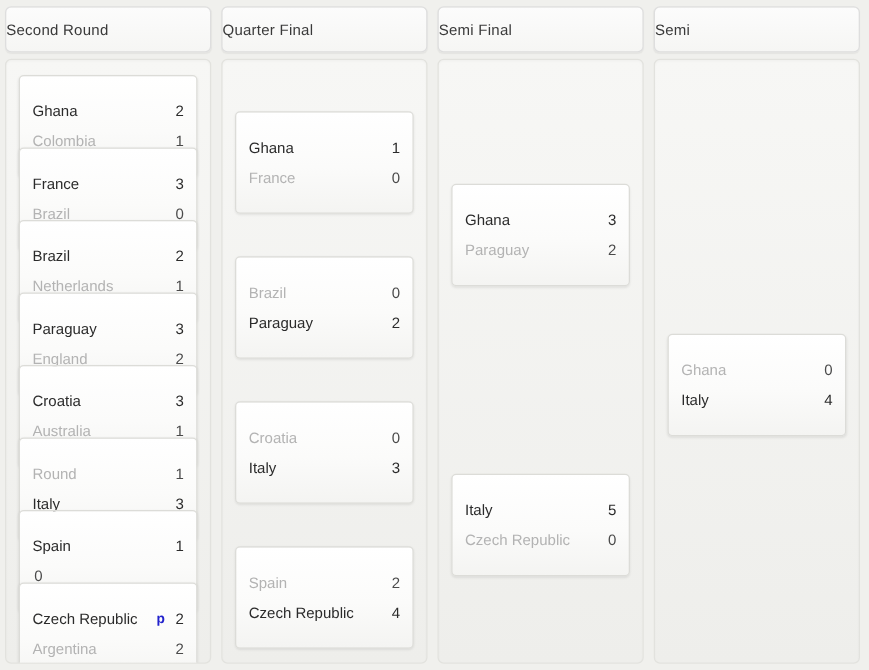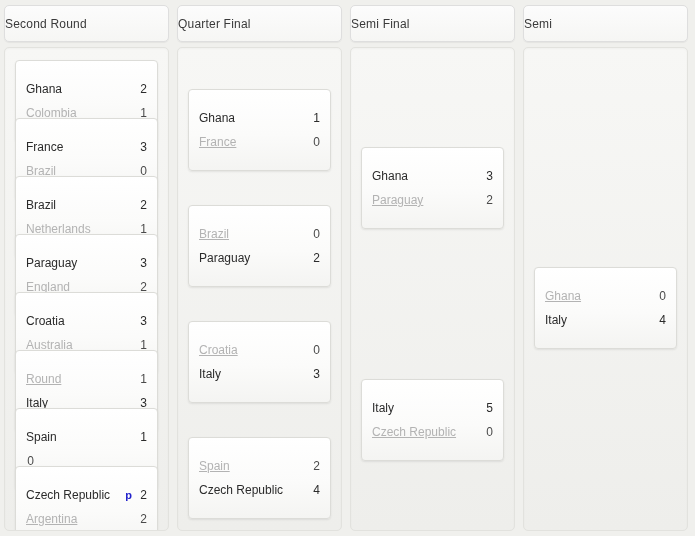--- a/index.html
+++ b/index.html
@@ -80,21 +80,21 @@
     box-sizing: border-box;
   }
 
   .team-name {
     flex: 1 1 auto;
     font-size: 12px;
     white-space: nowrap;
     overflow: hidden;
   }
   .team-row.winner .team-name { color: #2b2b2b; }
-  .team-row.loser  .team-name { color: #b3b3b3; text-decoration: underline; }
+  .team-row.loser  .team-name { color: #b3b3b3; }
 
   .pen {
     font-size: 11px;
     color: #2222cc;
     font-weight: bold;
     margin-right: 7px;
   }
 
   .team-score {
     font-size: 12px;

